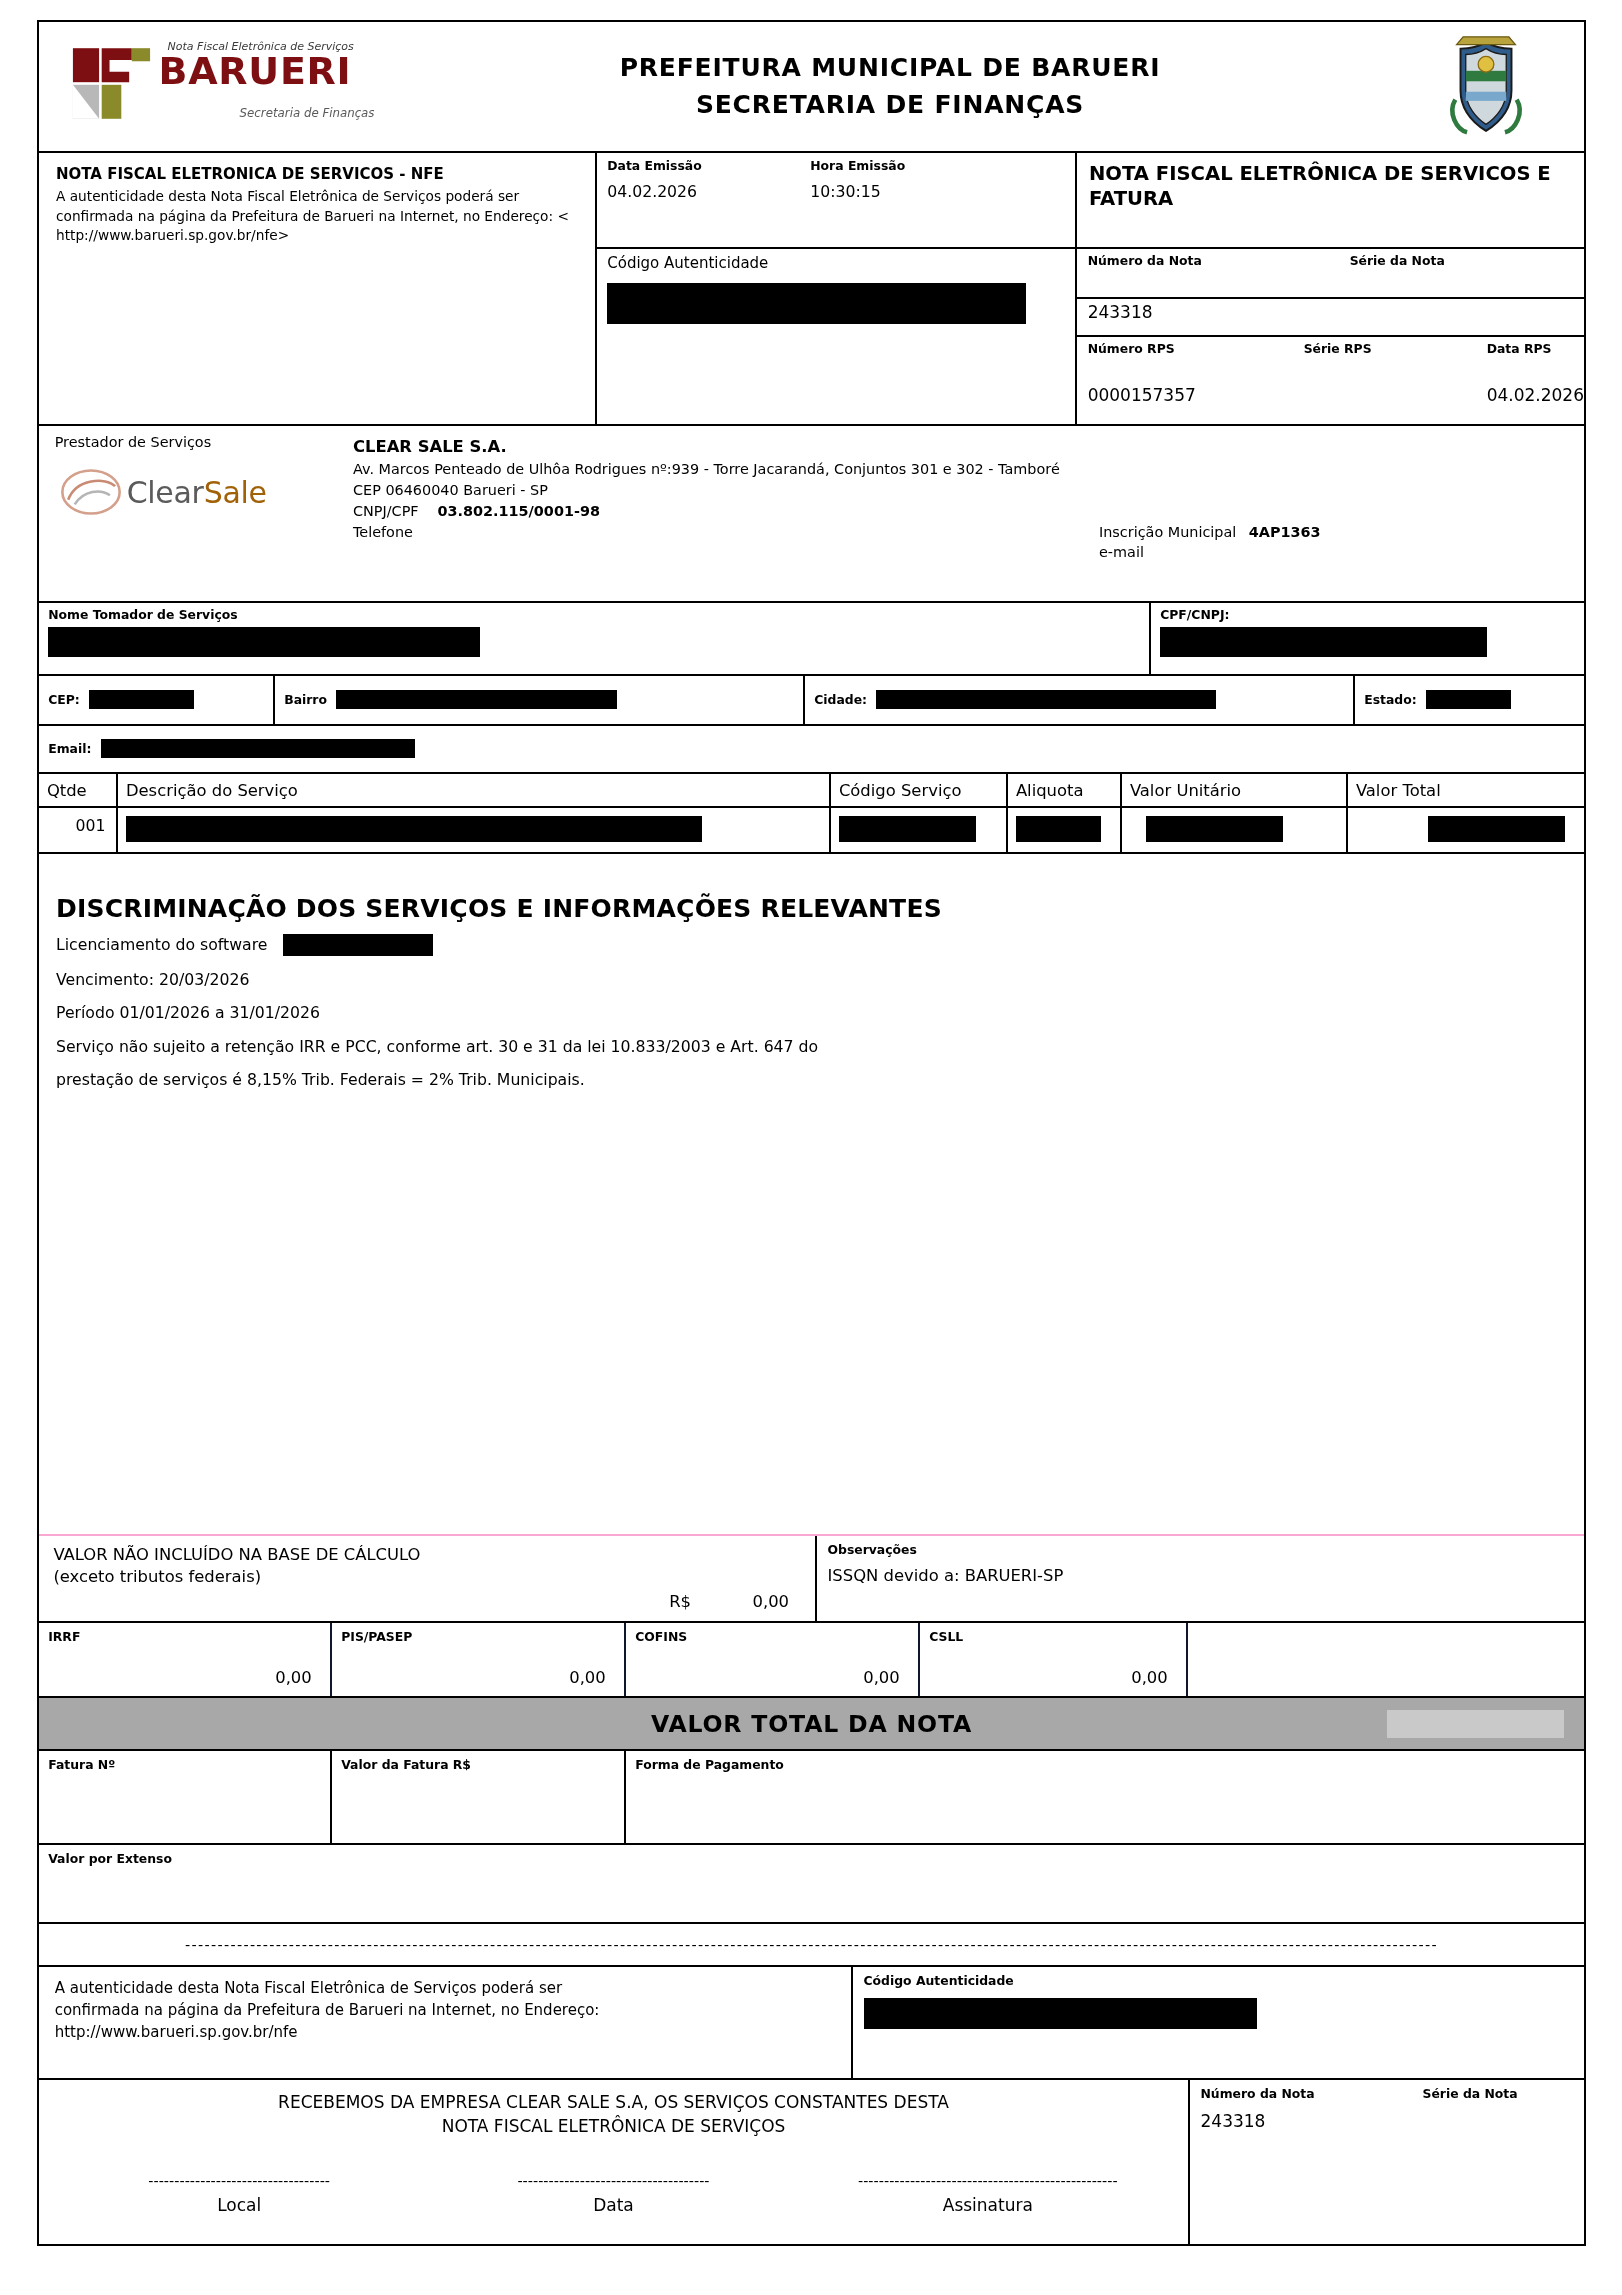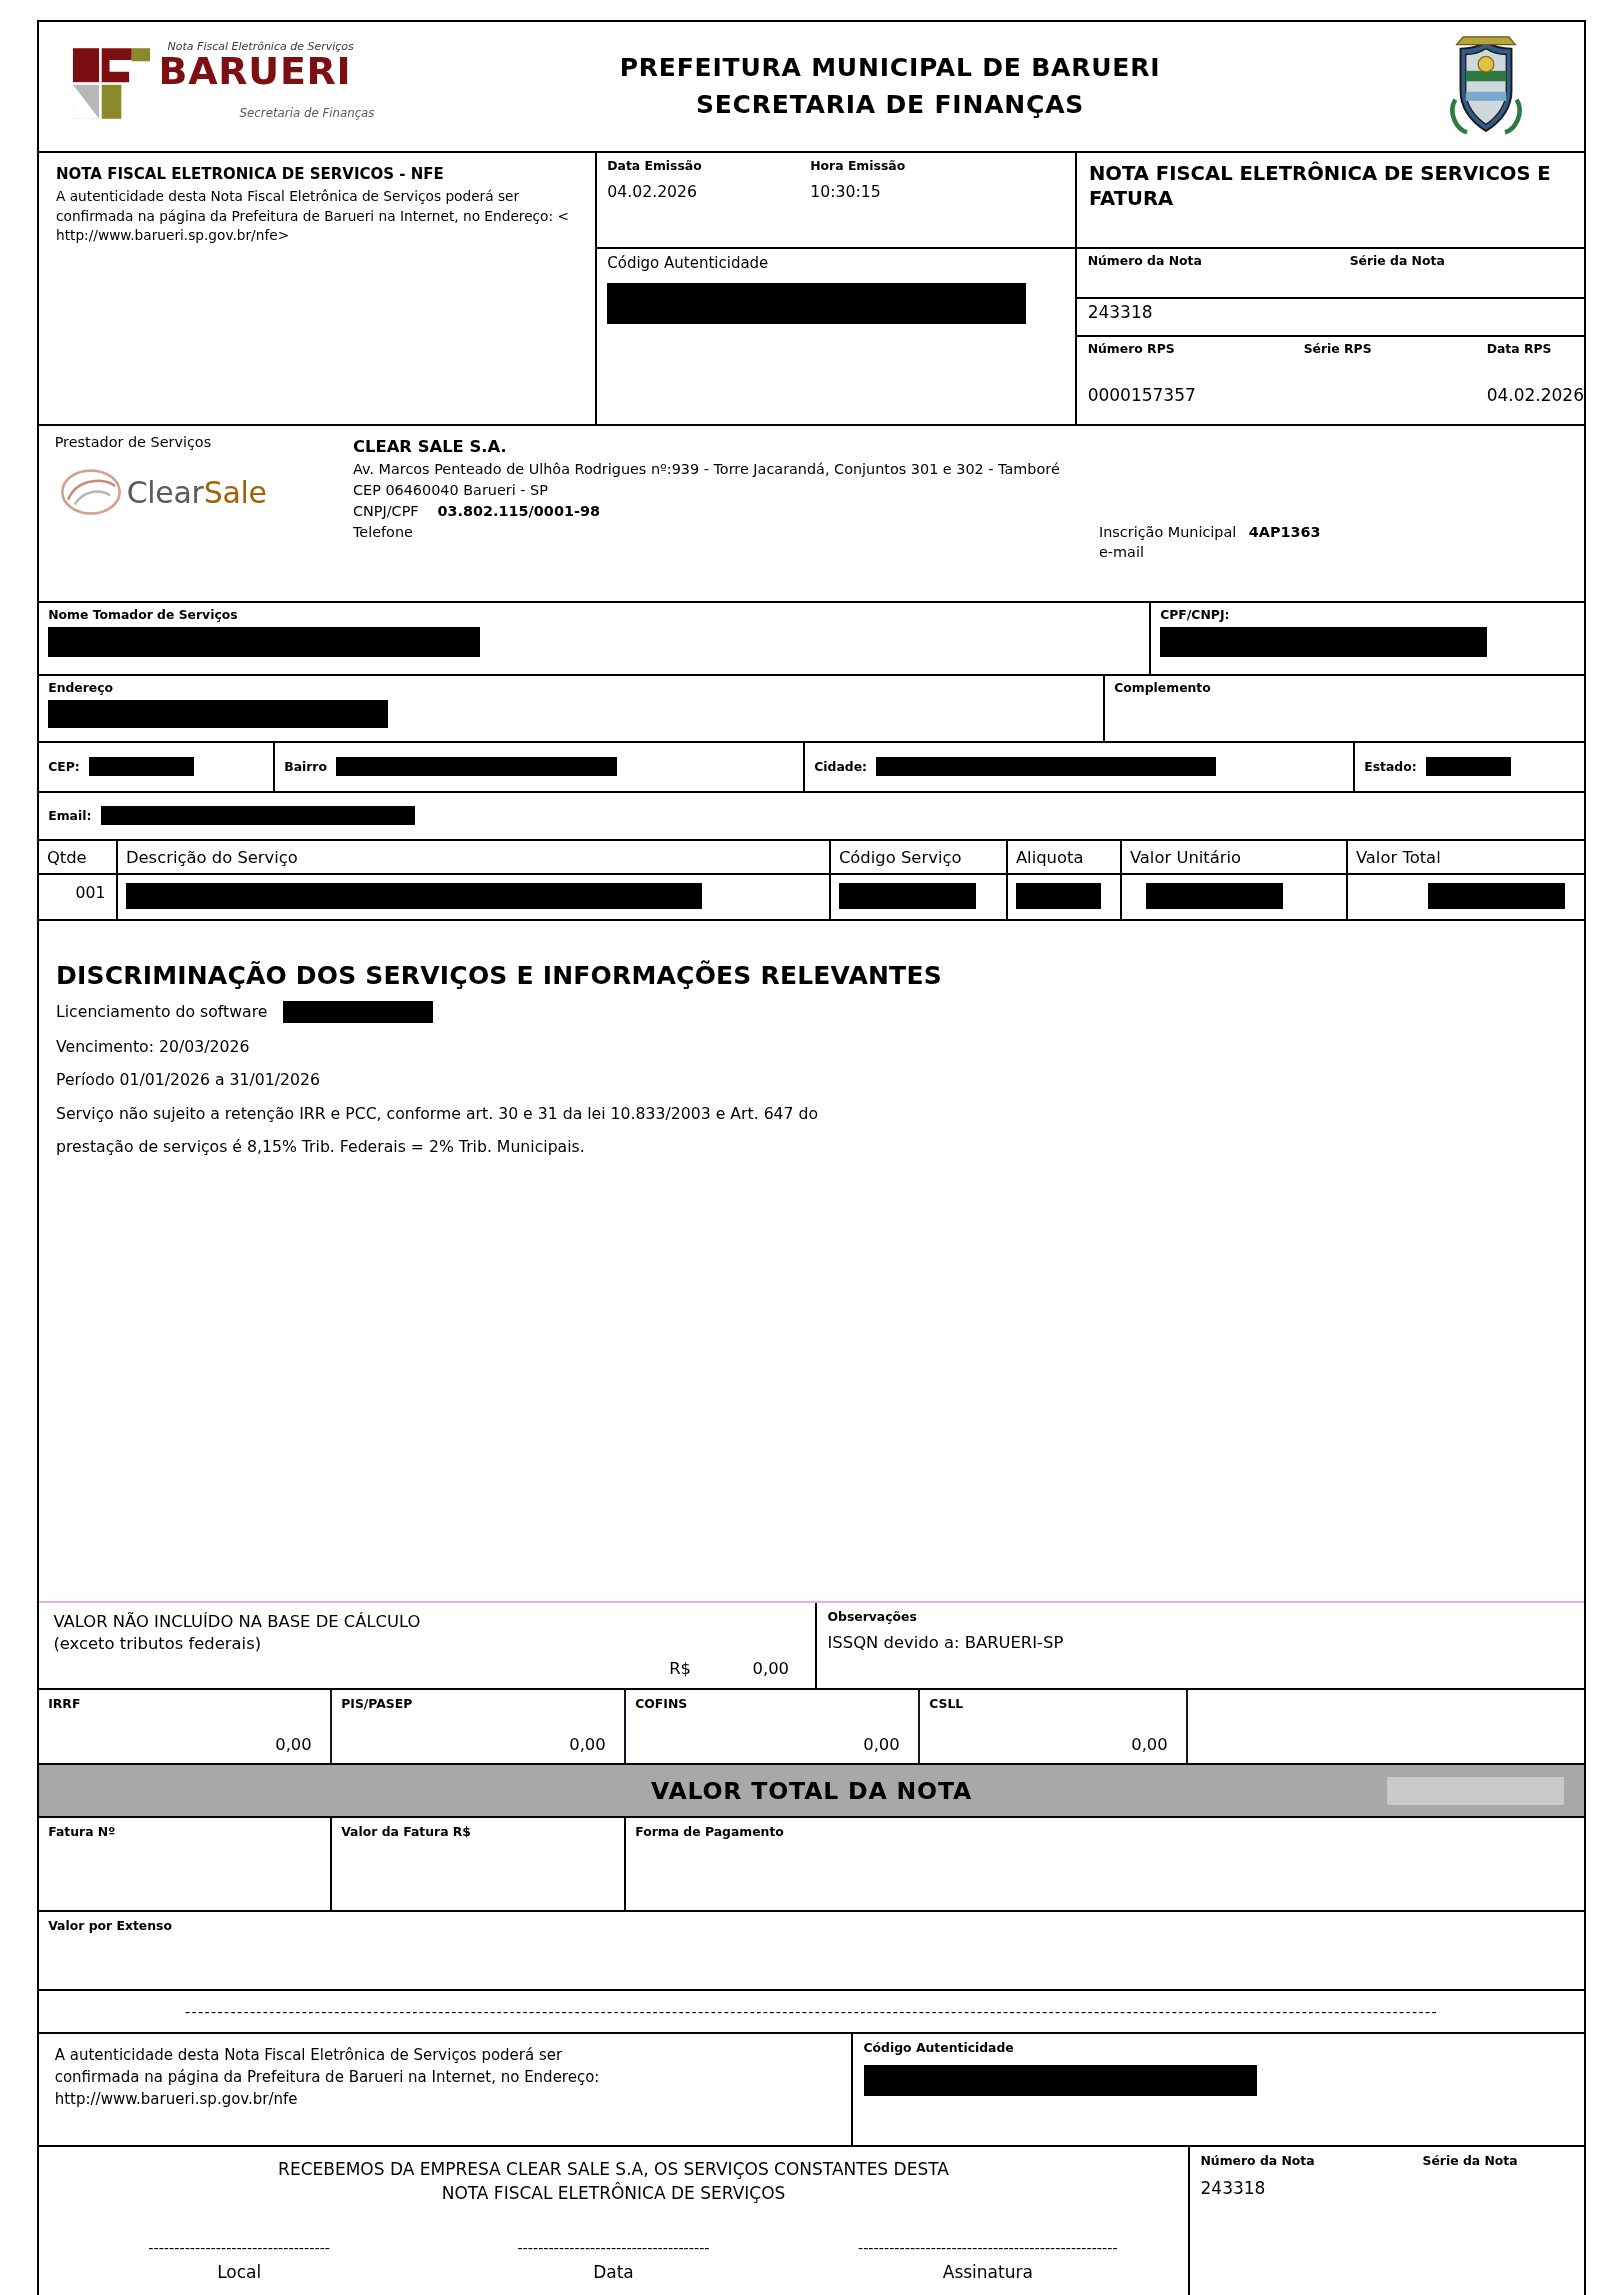--- a/index.html
+++ b/index.html
@@ -406,29 +406,20 @@
       <div class="tom-cell" style="width:1112px;border-right:2px solid #000;">
         <div class="tom-lbl">Nome Tomador de Serviços</div>
         <div class="blk" style="width:432px;margin-top:5.2px;height:30px;"></div>
       </div>
       <div class="tom-cell" style="flex:1;">
         <div class="tom-lbl">CPF/CNPJ:</div>
         <div class="blk" style="width:327px;margin-top:5.2px;height:30px;"></div>
       </div>
     </div>
 
-    <div class="tom-row" style="height:65px;">
-      <div class="tom-cell" style="width:1066px;border-right:2px solid #000;">
-        <div class="tom-lbl">Endereço</div>
-        <div class="blk" style="width:340px;margin-top:5.2px;height:27.5px;"></div>
-      </div>
-      <div class="tom-cell" style="flex:1;">
-        <div class="tom-lbl">Complemento</div>
-      </div>
-    </div>
 
     <div class="tom-row" style="height:48px;">
       <div class="tom-cell" style="width:236px;border-right:2px solid #000;padding-top:5.2px;display:flex;align-items:center;">
         <span class="tom-lbl">CEP:</span>
         <span class="redact" style="width:105px;margin-left:9.2px;"></span>
       </div>
       <div class="tom-cell" style="width:530px;border-right:2px solid #000;padding-top:5.2px;display:flex;align-items:center;">
         <span class="tom-lbl">Bairro</span>
         <span class="redact" style="width:281px;margin-left:9.2px;"></span>
       </div>

